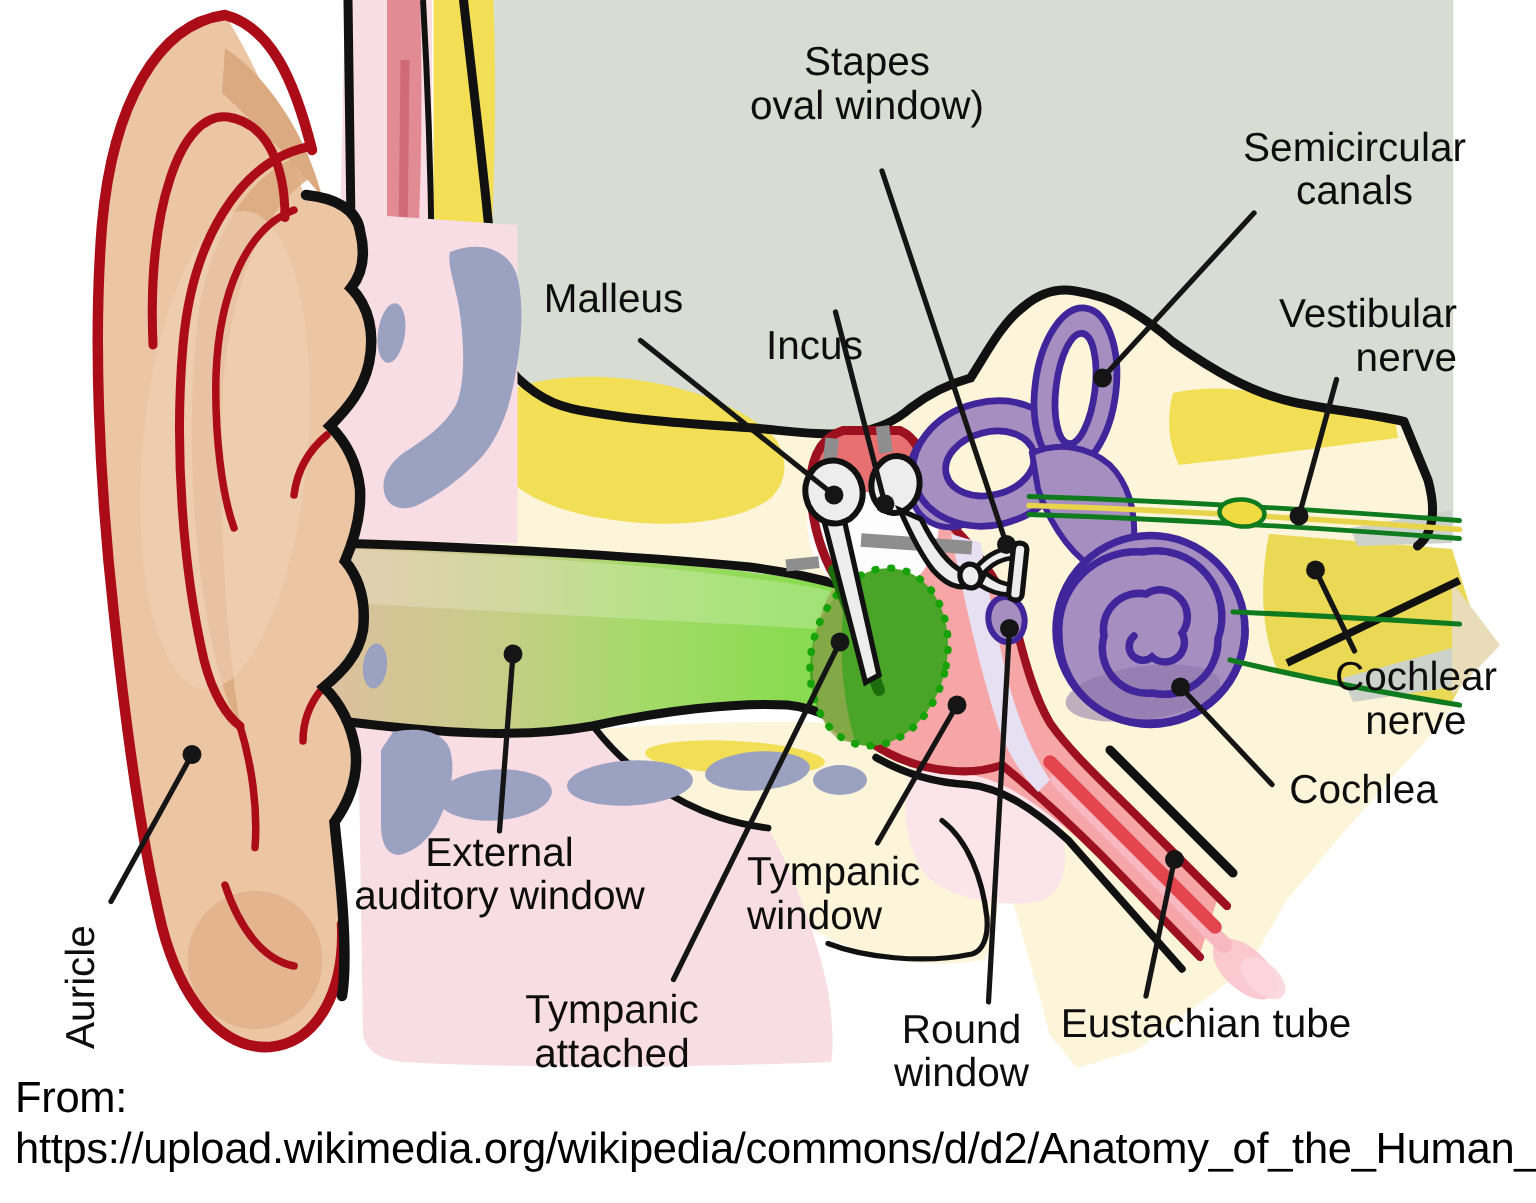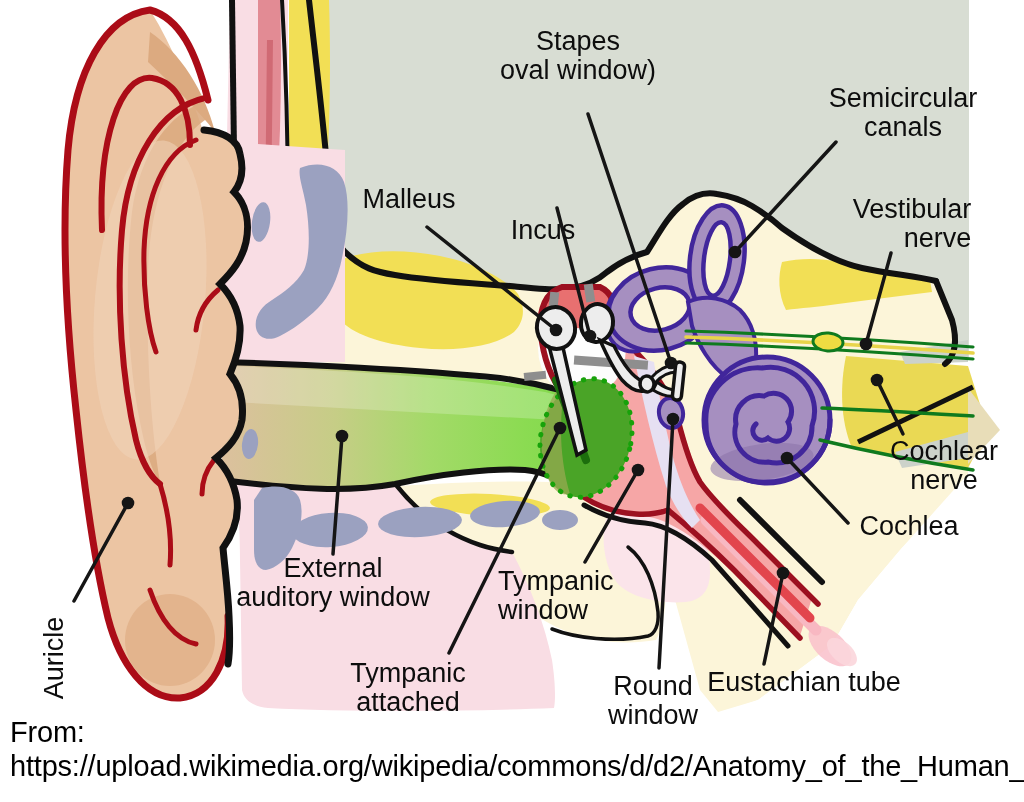--- a/index.html
+++ b/index.html
@@ -374,21 +374,21 @@
     <span class="ln">auditory window</span>
   </div>
   <div class="lbl lbl-left" style="left:498px;top:567px;">
     <span class="ln">Tympanic</span>
     <span class="ln">window</span>
   </div>
   <div class="lbl" style="left:408px;top:659px;">
     <span class="ln">Tympanic</span>
     <span class="ln">attached</span>
   </div>
-  <div class="lbl" style="left:641px;top:672px;margin-left:12px;">
+  <div class="lbl" style="left:641px;top:672px;">
     <span class="ln">Round</span>
     <span class="ln">window</span>
   </div>
   <div class="lbl" style="left:804px;top:668px;">
     <span class="ln">Eustachian tube</span>
   </div>
   <div class="lbl lbl-rot" style="left:54px;top:658px;">
     <span class="ln">Auricle</span>
   </div>
 

